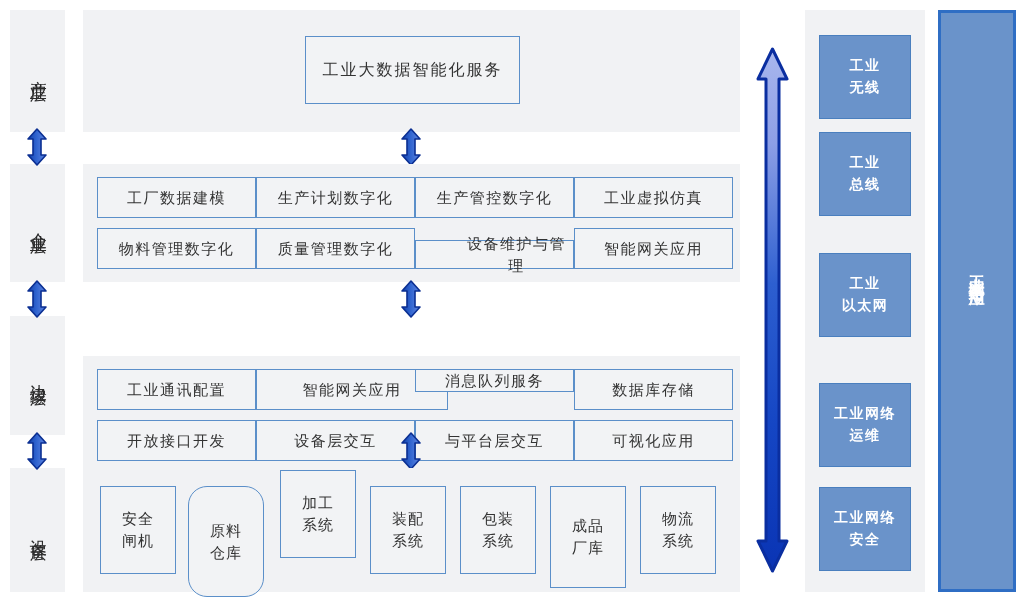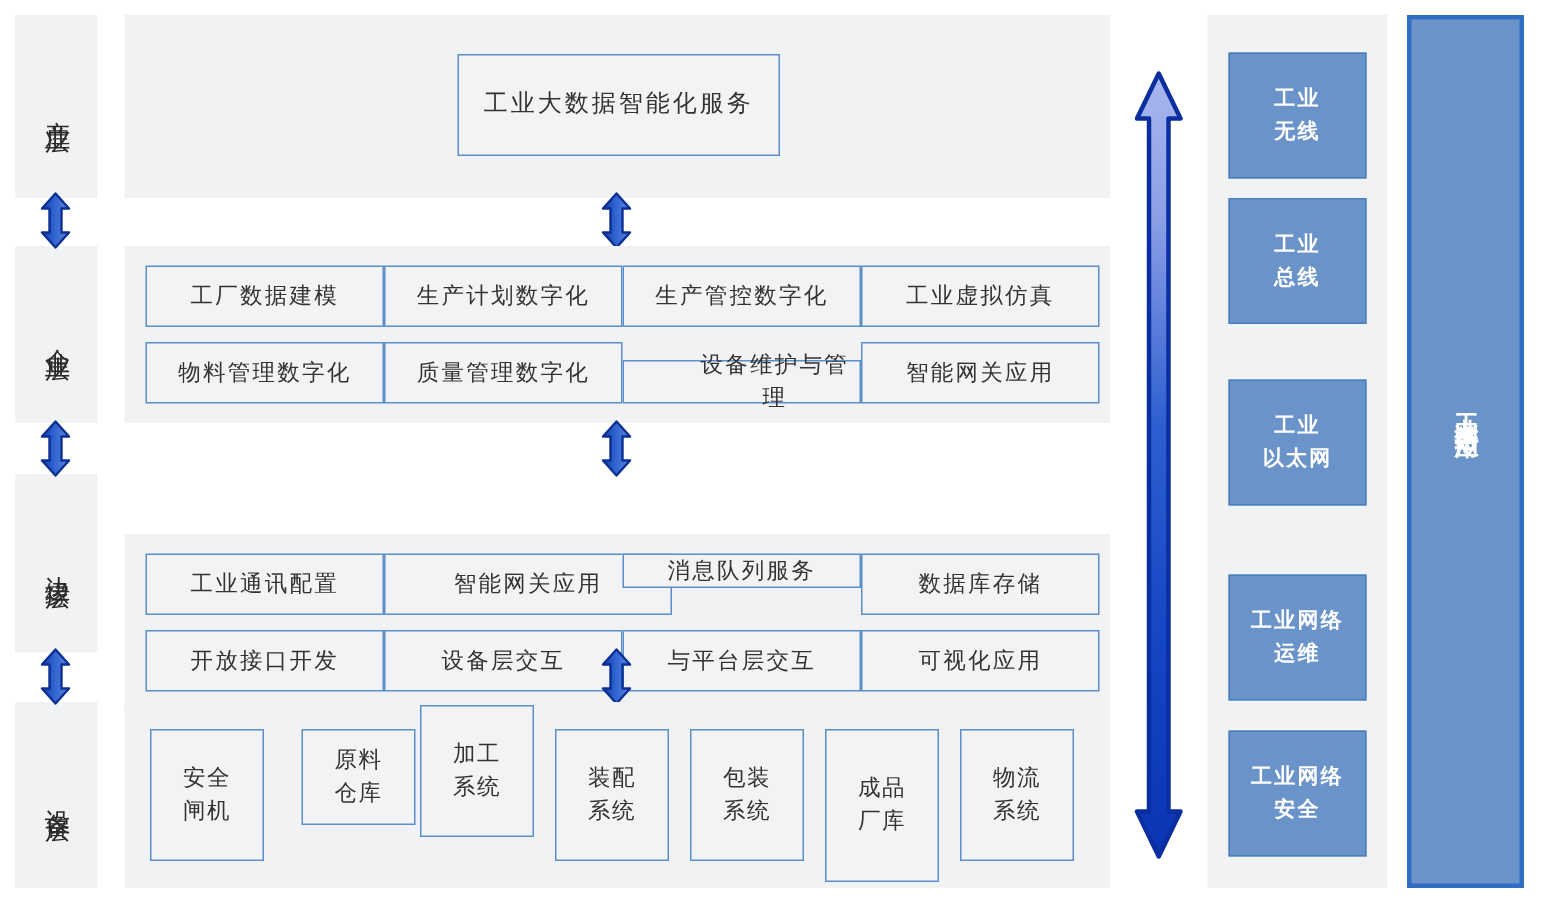--- a/index.html
+++ b/index.html
@@ -249,21 +249,21 @@
 <div class="dbl-arrow" style="left:398px;top:432px;">
   <svg viewBox="0 0 26 38" xmlns="http://www.w3.org/2000/svg">
     <path d="M13 1 L22 11 L17 11 L17 27 L22 27 L13 37 L4 27 L9 27 L9 11 L4 11 Z" fill="url(#gradSmallA)" stroke="#0b2f92" stroke-width="1.6" stroke-linejoin="round"></path>
   </svg>
 </div>
 
 <div class="main-panel" style="top:468px;height:124px;">
   <div class="obox dev" style="left:17px;top:18px;width:76px;height:88px;">
     <span><span>安全</span><br><span>闸机</span></span>
     </div>
-  <div class="obox dev" style="left:118px;top:18px;width:76px;height:64px;">
+  <div class="obox dev" style="left:105px;top:18px;width:76px;height:111px;border-radius:19px;">
     <span><span>原料</span><br><span>仓库</span></span>
     </div>
   <div class="obox dev" style="left:197px;top:2px;width:76px;height:88px;">
     <span><span>加工</span><br><span>系统</span></span>
     </div>
   <div class="obox dev" style="left:287px;top:18px;width:76px;height:88px;">
     <span><span>装配</span><br><span>系统</span></span>
     </div>
   <div class="obox dev" style="left:377px;top:18px;width:76px;height:88px;">
     <span><span>包装</span><br><span>系统</span></span>

